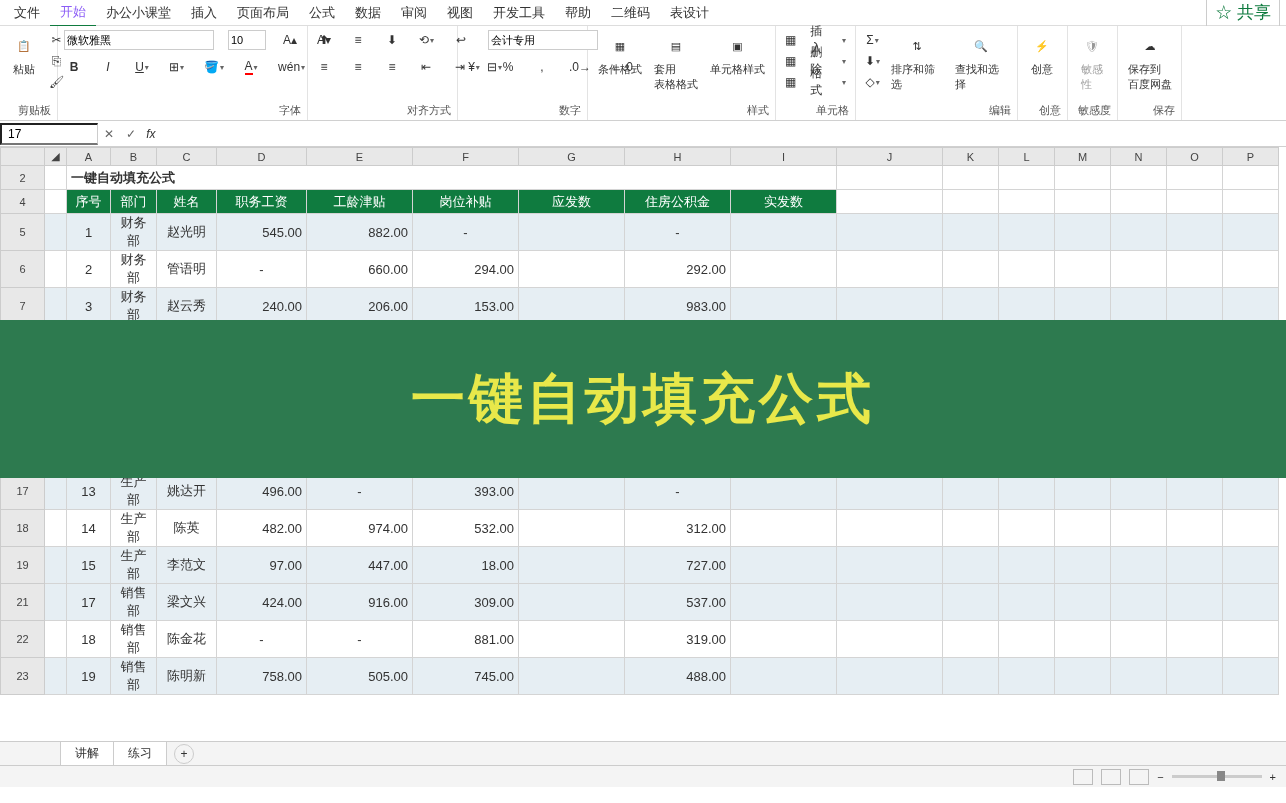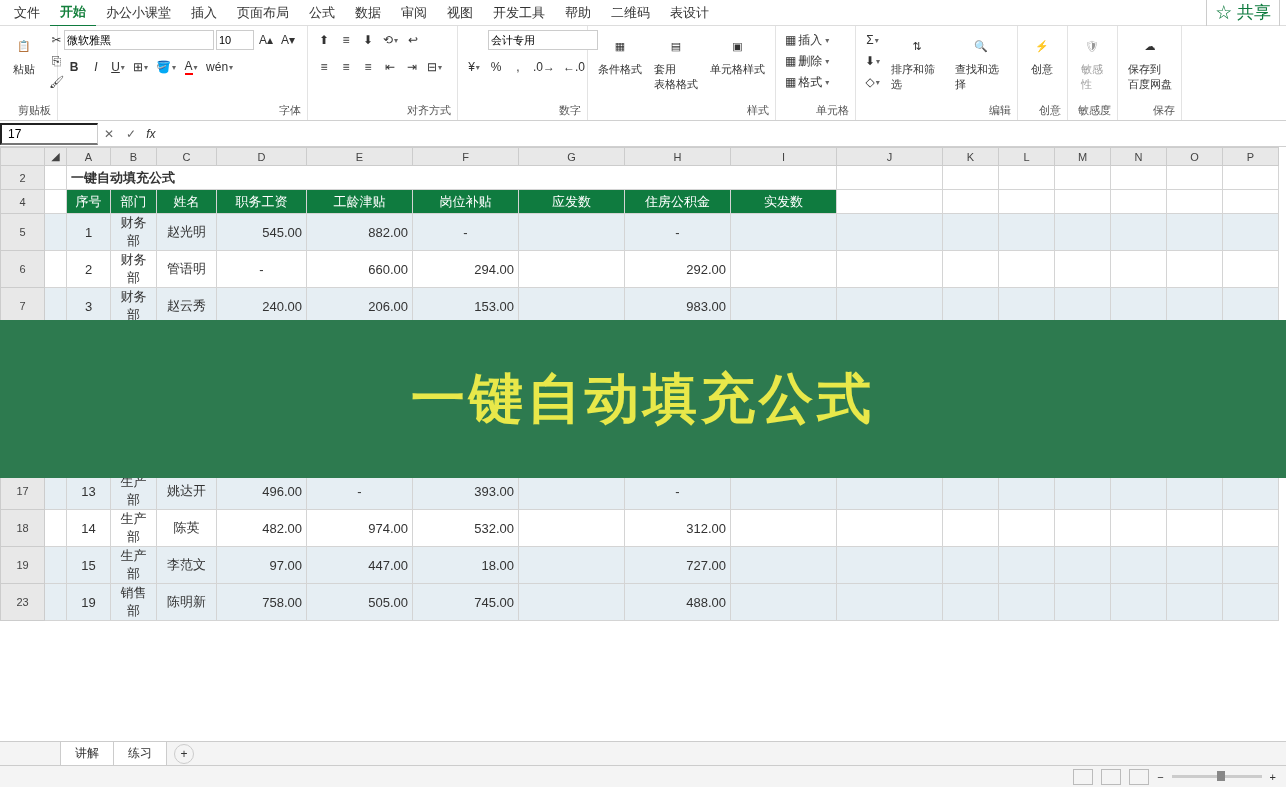--- a/index.html
+++ b/index.html
@@ -2,33 +2,33 @@
 <html><head>
 <meta charset="utf-8">
 <style>
 * { margin: 0; padding: 0; box-sizing: border-box; font-family: "Microsoft YaHei", sans-serif; }
 body { background: #fff; font-size: 12px; color: #333; overflow: hidden; }
 .app { width: 1286px; height: 787px; display: flex; flex-direction: column; }
 
 
 .tabs { display: flex; align-items: center; height: 26px; background: #fff; border-bottom: 1px solid #ddd; padding-left: 4px; }
 .tab { padding: 4px 10px; cursor: pointer; font-size: 13px; }
-.tab.active { color: #15803d; border-bottom: 2px solid #0f7b3f; font-weight: 700; }
+.tab.active { color: #8b5cf6; border-bottom: 2px solid #0f7b3f; font-weight: 400; }
 .share-btn { margin-left: auto; margin-right: 6px; padding: 2px 8px; border: 1px solid #ccc; font-size: 17px; color: #0f7b3f; }
 
 
 .ribbon { display: flex; background: #fff; border-bottom: 1px solid #d0d0d0; height: 95px; }
 .ribbon-group { display: flex; flex-direction: column; border-right: 1px solid #e3e3e3; padding: 4px 6px 2px; }
 .ribbon-group-content { flex: 1; display: flex; align-items: flex-start; gap: 4px; }
 .ribbon-group-label { text-align: right; font-size: 11px; color: #555; padding-top: 2px; }
 .rbtn { display: inline-flex; align-items: center; justify-content: center; padding: 2px 3px; cursor: pointer; min-width: 20px; height: 20px; }
 .vbtn { display: flex; flex-direction: column; align-items: center; gap: 2px; padding: 2px 4px; cursor: pointer; font-size: 11px; }
 .vbtn .ico { width: 28px; height: 28px; display: flex; align-items: center; justify-content: center; }
 .col-stack { display: flex; flex-direction: column; gap: 1px; }
-.row-line { display: flex; align-items: center; gap: 2px; }
+.row-line { display: flex; align-items: center; gap: 14px; }
 .font-select { border: 1px solid #ccc; font-size: 11px; height: 20px; padding: 0 2px; }
 .drop-arrow { font-size: 8px; color: #666; margin-left: 1px; }
 
 
 .formula-bar { display: flex; align-items: center; height: 26px; border-bottom: 1px solid #d0d0d0; background: #fff; }
 .name-box { width: 98px; padding: 2px 6px; border-right: 1px solid #ccc; font-size: 12px; }
 .fx-btn { padding: 2px 6px; color: #666; cursor: pointer; }
 .fx-label { font-style: italic; padding: 0 4px; }
 .formula-input { flex: 1; border: none; outline: none; padding: 2px 6px; font-size: 12px; }
 
@@ -504,20 +504,60 @@
             <td class="cell data-cell"></td>
             <td class="cell"></td>
             <td class="cell"></td>
             <td class="cell"></td>
             <td class="cell"></td>
             <td class="cell"></td>
             <td class="cell"></td>
             <td class="cell"></td>
           </tr>
           <tr class="row-alt">
+            <td class="row-header">21</td>
+            <td class="cell"></td>
+            <td class="cell data-cell center">17</td>
+            <td class="cell data-cell center">销售部</td>
+            <td class="cell data-cell center">梁文兴</td>
+            <td class="cell data-cell">424.00</td>
+            <td class="cell data-cell">916.00</td>
+            <td class="cell data-cell">309.00</td>
+            <td class="cell data-cell"></td>
+            <td class="cell data-cell">537.00</td>
+            <td class="cell data-cell"></td>
+            <td class="cell"></td>
+            <td class="cell"></td>
+            <td class="cell"></td>
+            <td class="cell"></td>
+            <td class="cell"></td>
+            <td class="cell"></td>
+            <td class="cell"></td>
+          </tr>
+          <tr>
+            <td class="row-header">22</td>
+            <td class="cell"></td>
+            <td class="cell data-cell center">18</td>
+            <td class="cell data-cell center">销售部</td>
+            <td class="cell data-cell center">陈金花</td>
+            <td class="cell data-cell center">-</td>
+            <td class="cell data-cell center">-</td>
+            <td class="cell data-cell">881.00</td>
+            <td class="cell data-cell"></td>
+            <td class="cell data-cell">319.00</td>
+            <td class="cell data-cell"></td>
+            <td class="cell"></td>
+            <td class="cell"></td>
+            <td class="cell"></td>
+            <td class="cell"></td>
+            <td class="cell"></td>
+            <td class="cell"></td>
+            <td class="cell"></td>
+          </tr>
+          <tr class="row-alt">
             <td class="row-header">23</td>
             <td class="cell"></td>
             <td class="cell data-cell center">19</td>
             <td class="cell data-cell center">销售部</td>
             <td class="cell data-cell center">陈明新</td>
             <td class="cell data-cell">758.00</td>
             <td class="cell data-cell">505.00</td>
             <td class="cell data-cell">745.00</td>
             <td class="cell data-cell"></td>
             <td class="cell data-cell">488.00</td>

